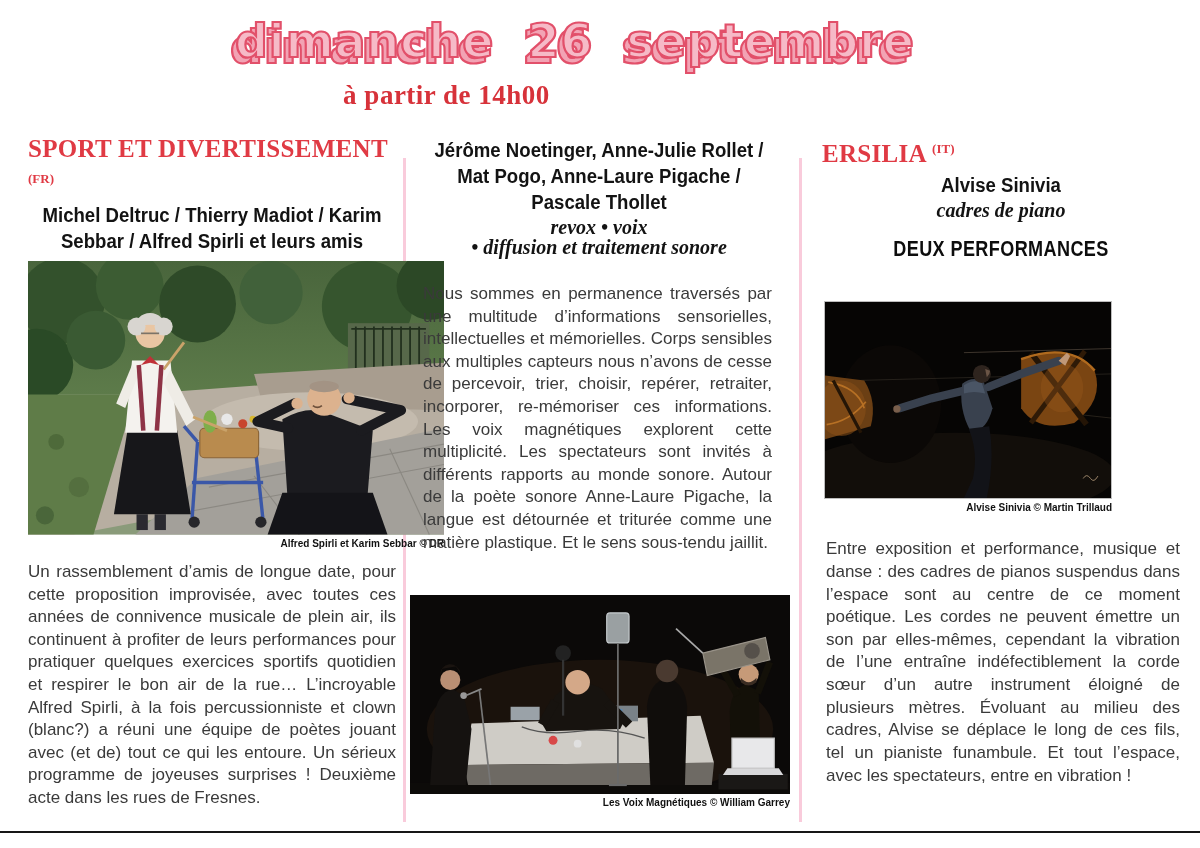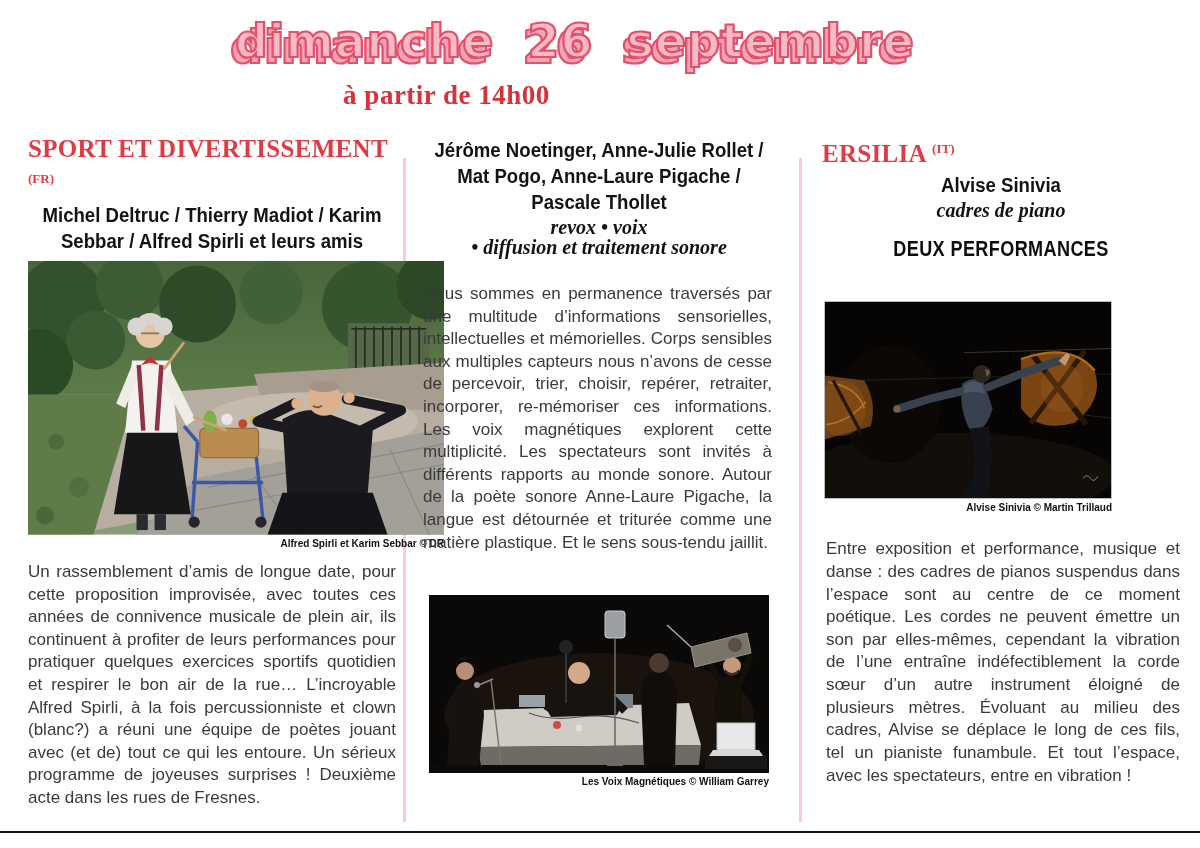--- a/index.html
+++ b/index.html
@@ -65,21 +65,21 @@
   }
   .body-text{
     font-size:17px;line-height:1.33;color:var(--body-text);text-align:justify;text-justify:inter-word;
   }
   .col-1 .body-text{margin-top:11px;}
   .col-2 .body-text{margin-top:26px;padding:0 16px 0 13px;}
   .col-3 .body-text{margin-top:24px;padding-left:4px;}
 
   figure{display:block;}
   .photo-1{margin-top:7px;width:416px;}
-  .photo-2{margin-top:41px;width:340px;margin-left:auto;margin-right:auto;}
+  .photo-2{margin-top:41px;width:380px;margin-left:auto;margin-right:auto;}
   .photo-3{margin-top:39px;width:288px;margin-left:2px;}
   .photo-3 svg{border:1px solid #bdbdbd;}
   figure svg{display:block;width:100%;}
   .caption{
     margin-top:2px;font-size:10px;font-weight:bold;color:#111;text-align:right;line-height:13px;
   }
 </style>
 </head>
 <body>
 

